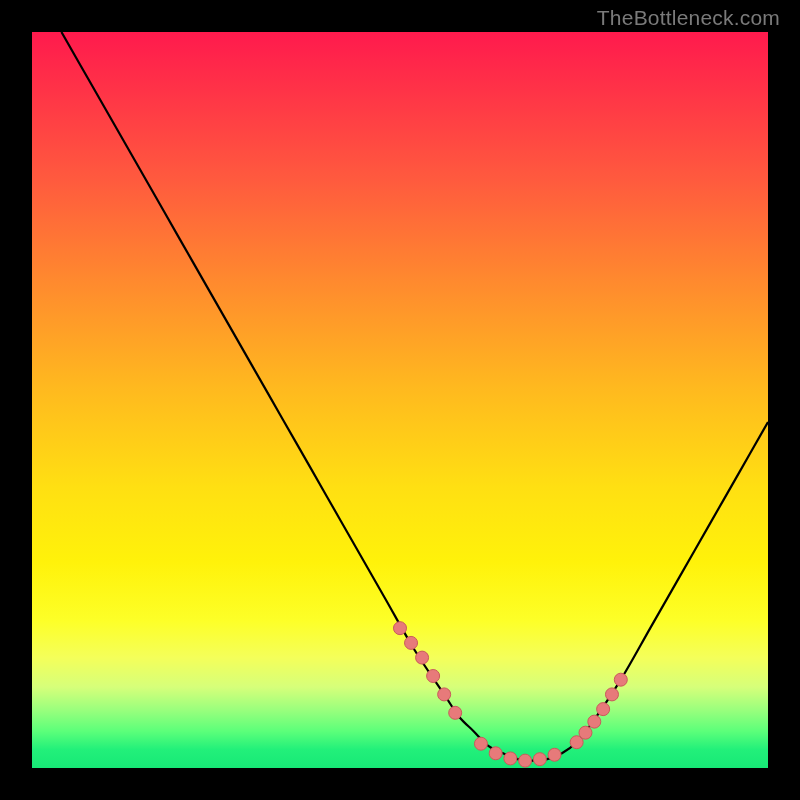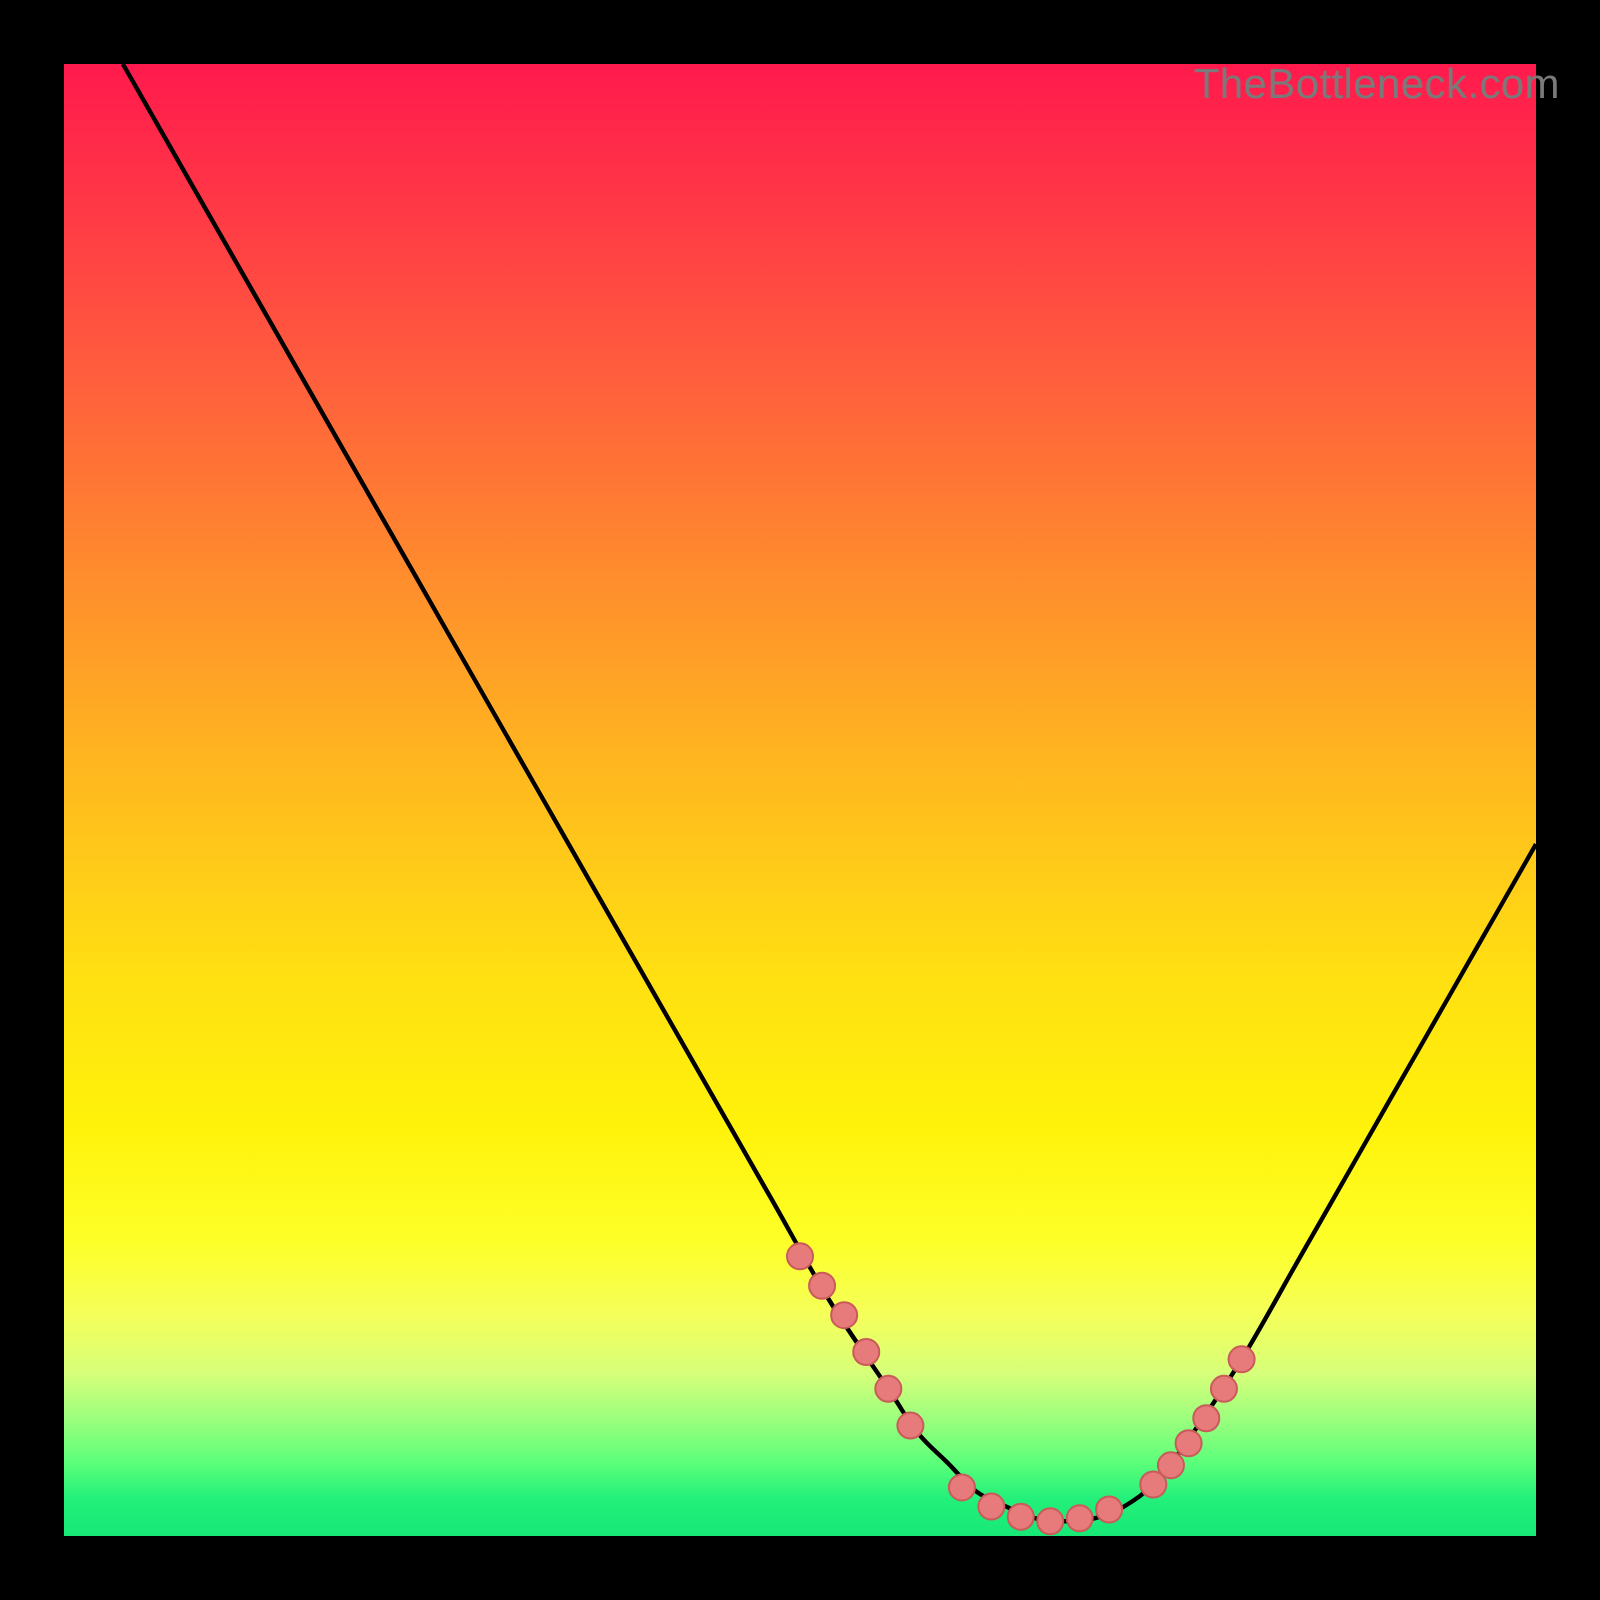--- a/index.html
+++ b/index.html
@@ -52,21 +52,20 @@
     inset: 0;
   }
   .watermark {
     position: absolute;
     top: 6px;
     right: 20px;
     color: #7a7a7a;
     font-size: 21px;
     letter-spacing: 0.2px;
     user-select: none;
-    margin-top: 25px;
   }
 </style>
 </head>
 <body>
 
 <div class="stage">
 
   <div class="plot-area">
     <div class="gradient"></div>
 

